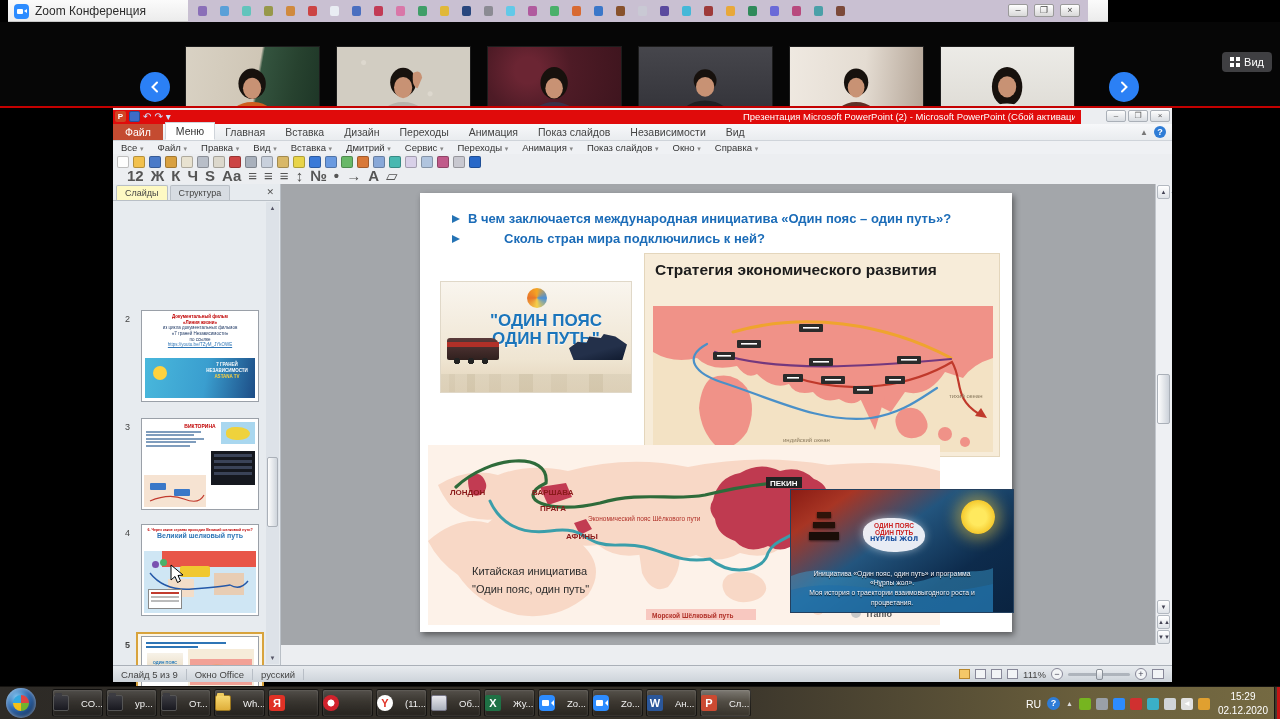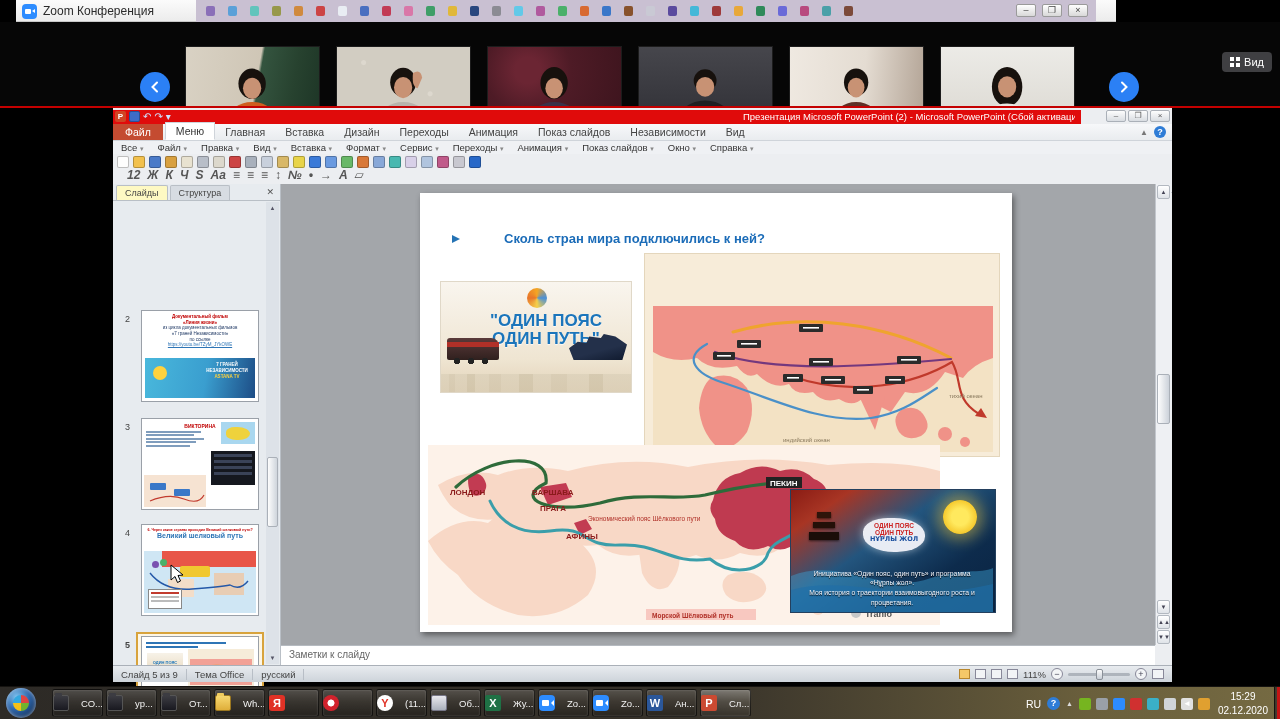--- a/index.html
+++ b/index.html
@@ -1,20 +1,20 @@
 <!DOCTYPE html>
 <html><head>
 <meta charset="utf-8">
 <style>
   html,body{margin:0;padding:0;background:#000;}
   *{box-sizing:border-box;font-family:"Liberation Sans","DejaVu Sans",sans-serif;}
   #screen{position:relative;width:1280px;height:719px;overflow:hidden;background:#000;}
 
   
-  .zoom-titlebar{position:absolute;left:16px;top:0;width:1100px;height:22px;background:linear-gradient(#fbfbfb,#ececec);border-bottom:1px solid #c8c8c8;}
+  .zoom-titlebar{position:absolute;left:8px;top:0;width:1100px;height:22px;background:linear-gradient(#fbfbfb,#ececec);border-bottom:1px solid #c8c8c8;}
   .zoom-app-icon{position:absolute;left:6px;top:4px;width:15px;height:15px;border-radius:4px;background:#2d8cff;}
   .zoom-app-icon:after{content:"";position:absolute;left:3px;top:5px;width:6px;height:5px;background:#fff;border-radius:1px;}
   .zoom-app-icon:before{content:"";position:absolute;right:2px;top:5px;border-top:2.5px solid transparent;border-bottom:2.5px solid transparent;border-right:3px solid #fff;}
   .zoom-title{position:absolute;left:27px;top:4px;font-size:12px;color:#2b2b2b;}
   .dots-strip{position:absolute;left:180px;top:0;width:900px;height:22px;background:#c9c0d2;display:flex;align-items:center;gap:13px;padding:0 10px;overflow:hidden;}
   .dots-strip .gen-ic{width:9px;height:10px;border-radius:2px;flex:0 0 auto;}
   .win-btns{position:absolute;right:28px;top:4px;display:flex;gap:6px;}
   .win-btn{width:20px;height:13px;background:linear-gradient(#ffffff,#d8d8d8);border:1px solid #9a9a9a;border-radius:2px;font-size:9px;line-height:11px;text-align:center;color:#444;}
 
   
@@ -57,21 +57,21 @@
   .rtab.file{background:#c44b31;color:#fff;margin-right:2px;padding:2px 12px;}
   .rtab.active{background:#fff;border:1px solid #cfd4da;border-bottom:1px solid #fff;color:#333;}
   .ribbon-right{position:absolute;right:6px;top:18px;display:flex;gap:6px;align-items:center;}
   .collapse-ic{color:#777;font-size:8px;}
   .help-ic{width:12px;height:12px;border-radius:50%;background:#2e7cd6;color:#fff;font-size:9px;font-weight:bold;text-align:center;line-height:12px;}
   .menu-row{position:absolute;left:0;top:33px;width:100%;height:13px;display:flex;gap:14px;padding:1px 8px;font-size:9.5px;color:#333;background:#eff1f4;}
   .menu-row span i{font-style:normal;color:#888;font-size:7px;}
   .tb1{position:absolute;left:4px;top:46px;height:15px;display:flex;gap:4px;align-items:center;}
   .tb1 .gen-ic{width:12px;height:12px;border-radius:2px;border:1px solid rgba(0,0,0,.25);}
   .tb2{position:absolute;left:14px;top:61px;height:13px;display:flex;gap:7px;align-items:center;font-size:9px;color:#555;}
-  .tb2 .gen-ic{background:none!important;color:#555;font-size:12px;font-weight:bold;line-height:11px;font-style:italic;}
+  .tb2 .gen-ic{background:none!important;color:#555;font-size:15px;font-weight:bold;line-height:11px;}
   .tb-label{position:absolute;left:170px;top:75px;width:260px;text-align:center;font-size:8px;color:#8a8a8a;}
   .tb-sep{position:absolute;left:0;top:84px;width:100%;height:1px;background:#c9ced4;}
 
   
   .left-panel{position:absolute;left:0;top:76px;width:168px;height:481px;background:#e7ebef;border-right:1px solid #b9bfc6;}
   .panel-tabs{position:relative;height:17px;border-bottom:1px solid #b9bfc6;display:flex;align-items:flex-end;padding-left:3px;gap:2px;}
   .ptab{font-size:9px;padding:2px 8px;background:#d7dce2;border:1px solid #b9bfc6;border-bottom:none;border-radius:2px 2px 0 0;color:#444;}
   .ptab.active{background:#fef9c3;}
   .panel-close{position:absolute;right:6px;top:3px;font-size:9px;color:#555;}
   .thumb{position:absolute;left:28px;width:118px;height:92px;background:#fff;border:1px solid #9aa0a8;overflow:hidden;}
@@ -117,21 +117,21 @@
   .skyline{position:absolute;left:0;bottom:0;width:100%;height:18px;background:linear-gradient(90deg,#d8cdb6 0 8px,#cfc3aa 8px 14px,#d8cdb6 14px 26px,#c9bda2 26px 34px,#d8cdb6 34px 48px,#cfc3aa 48px 60px,#d8cdb6 60px 78px,#c9bda2 78px 92px,#d8cdb6 92px 110px,#cfc3aa 110px 126px,#d8cdb6 126px 148px,#c9bda2 148px 162px,#d8cdb6 162px 100%);opacity:.6;}
 
   .strategy{position:absolute;left:224px;top:60px;width:356px;height:204px;background:#f7ecd9;border:1px solid #e4d6bc;}
   .strategy-title{padding:7px 10px 0;font-family:"Liberation Serif","DejaVu Serif",serif;font-weight:bold;font-size:15.5px;line-height:1.15;color:#1c1c1c;}
   .strategy svg{position:absolute;left:8px;top:52px;}
 
   .bigmap{position:absolute;left:8px;top:252px;width:512px;height:180px;background:#fdf2e9;}
   .bigmap svg{position:absolute;left:0;top:0;}
   .map-cap{position:absolute;left:44px;top:118px;font-size:11px;color:#2b2b2b;line-height:1.6;}
 
-  .kzban{position:absolute;left:370px;top:296px;width:206px;height:124px;background:linear-gradient(145deg,#8a1c14 0%,#a83524 16%,#23557e 42%,#0d2b4c 72%,#0a2340 100%);overflow:hidden;border:1px solid #24405e;}
+  .kzban{position:absolute;left:370px;top:296px;width:224px;height:124px;background:linear-gradient(145deg,#8a1c14 0%,#a83524 16%,#23557e 42%,#0d2b4c 72%,#0a2340 100%);overflow:hidden;border:1px solid #24405e;}
   .kz-sun{position:absolute;right:18px;top:10px;width:34px;height:34px;border-radius:50%;background:radial-gradient(#ffe95e 35%,#f5c92e 70%,rgba(245,201,46,.25));box-shadow:0 0 14px 6px rgba(240,200,60,.45);}
   .kz-pagoda{position:absolute;left:10px;top:16px;width:46px;height:34px;background:
      linear-gradient(#1a0d08,#1a0d08) 8px 26px/30px 8px no-repeat,
      linear-gradient(#241008,#241008) 12px 16px/22px 6px no-repeat,
      linear-gradient(#2e140a,#2e140a) 16px 6px/14px 6px no-repeat;filter:drop-shadow(0 1px 1px rgba(0,0,0,.6));}
   .kz-logo{position:absolute;left:72px;top:28px;width:62px;height:34px;background:rgba(250,250,255,.92);border-radius:40% 50% 45% 50%;text-align:center;padding-top:4px;box-shadow:0 0 8px rgba(255,255,255,.5);}
   .kz-logo .r{color:#c22;font-weight:bold;font-size:6.5px;line-height:1.1;}
   .kz-logo .b{color:#1b4f9e;font-weight:bold;font-size:6.5px;line-height:1.2;font-family:"DejaVu Sans",sans-serif;}
   .kz-caption{position:absolute;left:4px;bottom:4px;width:194px;text-align:center;color:#f2f6ff;font-size:6.8px;line-height:1.45;font-family:"DejaVu Sans",sans-serif;text-shadow:0 1px 1px #000;}
 
@@ -362,21 +362,21 @@
       <span class="collapse-ic">▲</span>
       <span class="help-ic">?</span>
     </div>
 
     <div class="menu-row">
       <span><span>Все</span> <i>▾</i></span>
       <span><span>Файл</span> <i>▾</i></span>
       <span><span>Правка</span> <i>▾</i></span>
       <span><span>Вид</span> <i>▾</i></span>
       <span><span>Вставка</span> <i>▾</i></span>
-      <span><span>Формат</span> <i>▾</i></span>
+      <span><span>Дмитрий</span> <i>▾</i></span>
       <span><span>Сервис</span> <i>▾</i></span>
       <span><span>Переходы</span> <i>▾</i></span>
       <span><span>Анимация</span> <i>▾</i></span>
       <span><span>Показ слайдов</span> <i>▾</i></span>
       <span><span>Окно</span> <i>▾</i></span>
       <span><span>Справка</span> <i>▾</i></span>
     </div>
 
     <div class="tb1">
         <span class="gen-ic" style="background: rgb(253, 253, 253);"></span>
@@ -525,38 +525,43 @@
 
       <div class="panel-scroll">
         <div class="ps-arrow" style="top:0;">▲</div>
         <div class="ps-thumb"></div>
         <div class="ps-arrow" style="bottom:0;">▼</div>
       </div>
     </div>
 
     <div class="main-area"></div>
     <div class="slide-canvas">
+      <div class="qline" style="top:18px;">
+        <span class="tri"></span>
+          <span>В чем заключается международная инициатива «Один пояс – один путь»?</span>
+      </div>
       <div class="qline" style="top:38px;gap:44px;">
         <span class="tri"></span>
           <span>Сколь стран мира подключились к ней?</span>
       </div>
 
       <div class="banner">
         <div class="banner-logo"></div>
         <div class="banner-text">
             <div>"ОДИН ПОЯС</div>
             <div>ОДИН ПУТЬ"</div>
           </div>
         <div class="train"></div>
         <div class="ship"></div>
         <div class="skyline"></div>
       </div>
 
       <div class="strategy">
         <div class="strategy-title">
+          <div>Стратегия экономического развития</div>
         </div>
         <svg width="340" height="146" viewBox="0 0 340 146">
           <rect x="0" y="0" width="340" height="146" fill="#f3e2c4"></rect>
           <path d="M0,0 H340 V52 Q320,58 310,72 L292,66 Q275,92 252,86 L238,106 Q220,97 210,92 Q200,102 186,93 Q170,98 160,86 Q142,90 136,78 Q120,84 104,68 Q94,74 84,60 Q58,66 44,52 Q20,58 0,46 Z" fill="#f09288"></path>
           <path d="M58,72 Q80,64 94,82 Q104,102 94,126 Q80,146 64,141 Q48,126 46,102 Q48,80 58,72 Z" fill="#f09288"></path>
           <path d="M206,90 L232,90 L222,124 Z" fill="#f09288"></path>
           <path d="M248,104 q14,-6 22,4 q10,14 -2,22 q-14,6 -22,-4 q-8,-14 2,-22 Z" fill="#f09288"></path>
           <circle cx="292" cy="128" r="7" fill="#f09288"></circle>
             <circle cx="312" cy="136" r="5" fill="#f09288"></circle>
           <path d="M80,26 C150,6 230,16 298,52" stroke="#efa42e" stroke-width="3" fill="none" stroke-linecap="round"></path>
@@ -613,20 +618,24 @@
           <text x="112" y="66" font-size="8" font-weight="bold" fill="#8a1a1a">ПРАГА</text>
           <text x="138" y="94" font-size="8" font-weight="bold" fill="#8a1a1a">АФИНЫ</text>
           <rect x="338" y="32" width="36" height="11" fill="#222"></rect>
           <text x="342" y="41" font-size="8" font-weight="bold" fill="#fff">ПЕКИН</text>
           <text x="160" y="76" font-size="6.5" fill="#b03028">Экономический пояс Шёлкового пути</text>
           <rect x="218" y="164" width="110" height="11" fill="#f8c8c0"></rect>
           <text x="224" y="173" font-size="6.5" font-weight="bold" fill="#b03028">Морской Шёлковый путь</text>
           <circle cx="428" cy="168" r="5" fill="#c8c8c8"></circle>
           <text x="437" y="172" font-size="9" font-weight="bold" fill="#555">Tranio</text>
         </svg>
+        <div class="map-cap">
+          <div>Китайская инициатива</div>
+            <div>"Один пояс, один путь"</div>
+        </div>
       </div>
 
       <div class="kzban">
         <div class="kz-sun"></div>
         <div class="kz-pagoda"></div>
         <svg width="202" height="124" style="position:absolute;left:0;top:0;">
           <path d="M0,86 C50,66 90,106 140,88 C170,78 190,84 202,78 L202,124 L0,124 Z" fill="rgba(60,160,210,.45)"></path>
           <path d="M0,100 C60,84 110,116 202,94 L202,124 L0,124 Z" fill="rgba(30,110,170,.55)"></path>
         </svg>
         <div class="kz-logo">
@@ -644,25 +653,24 @@
     </div>
 
     <div class="v-scroll">
       <div class="vs-btn" style="top:1px;">▲</div>
       <div class="vs-thumb"></div>
       <div class="vs-btn" style="bottom:31px;">▼</div>
       <div class="vs-btn" style="bottom:16px;">▲▲</div>
       <div class="vs-btn" style="bottom:1px;">▼▼</div>
     </div>
 
-    <div class="notes"><span>Заметки к слайду</span></div>
 
     <div class="status-bar">
       <span class="sb-item">Слайд 5 из 9</span>
-      <span class="sb-item">Тема Office</span>
+      <span class="sb-item">Окно Office</span>
       <span class="sb-item">русский</span>
       <div class="sb-right">
         <span class="view-ic sel"></span>
         <span class="view-ic"></span>
         <span class="view-ic"></span>
         <span class="view-ic"></span>
         <span>111%</span>
         <span class="zoom-btn">−</span>
         <div class="zslider">
             <div class="zthumb"></div>

